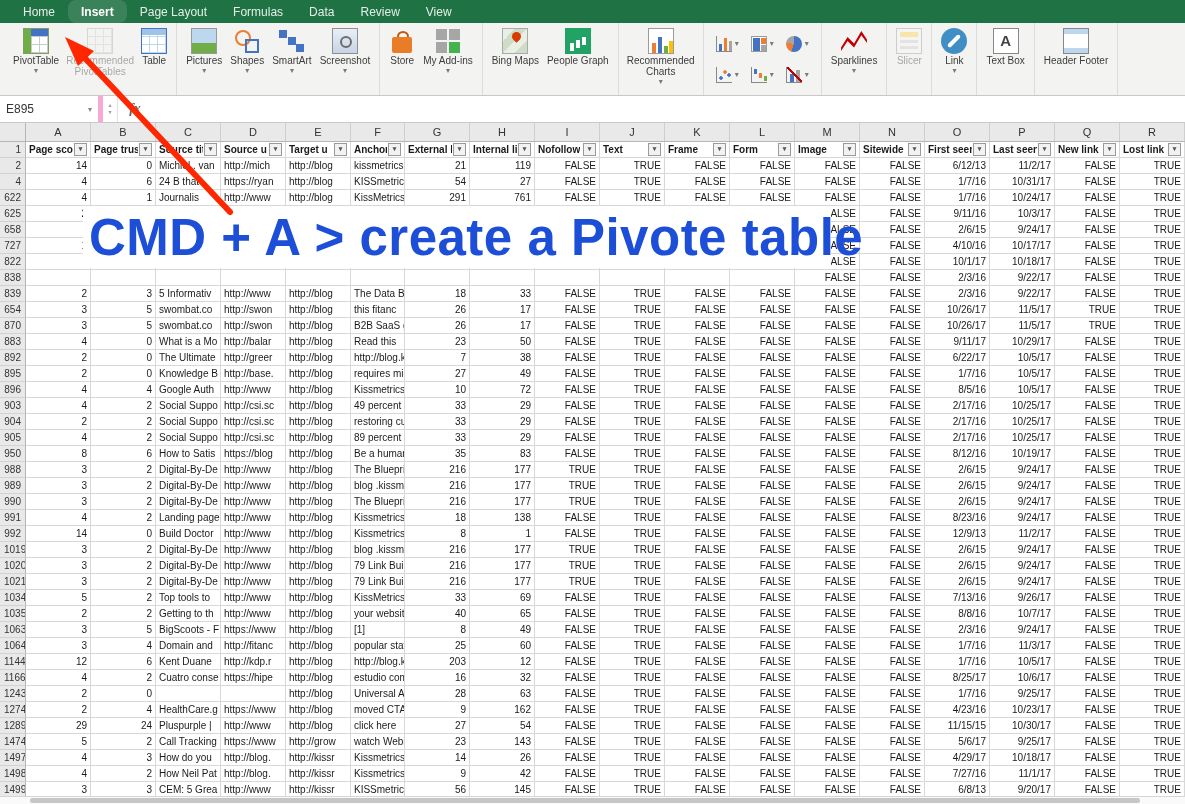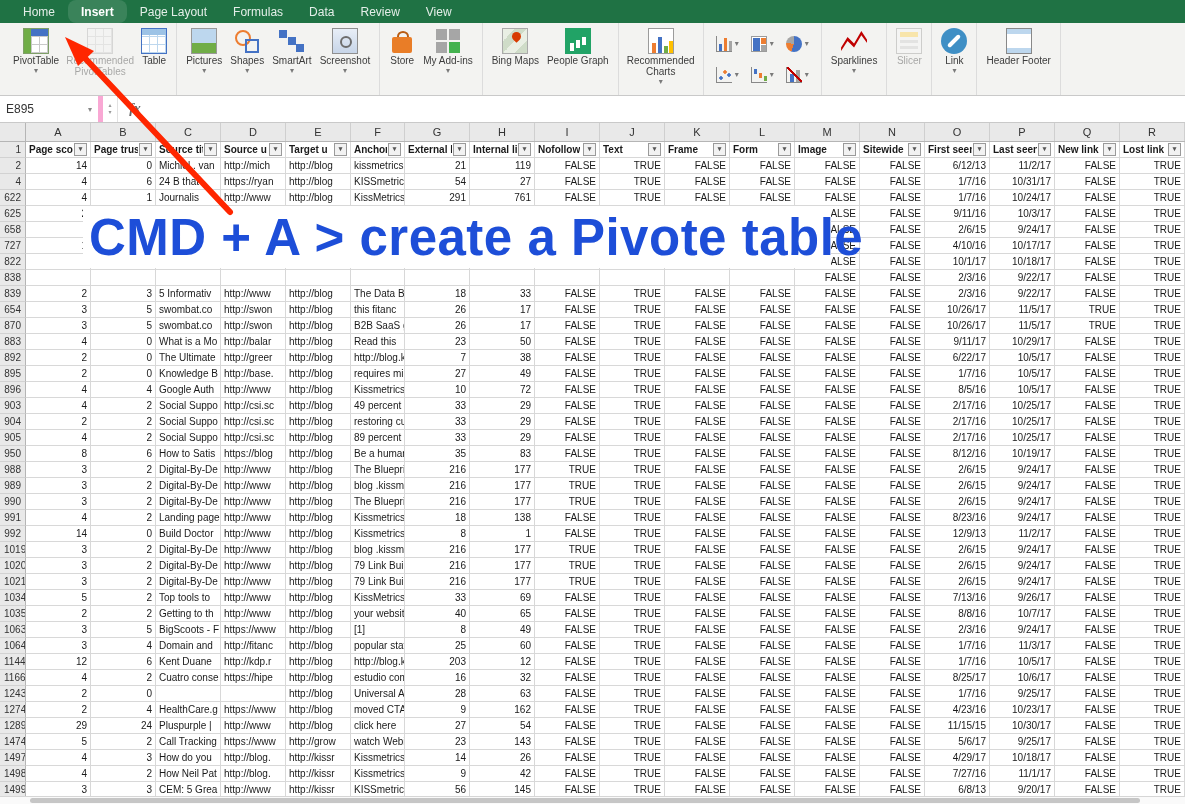--- a/index.html
+++ b/index.html
@@ -279,20 +279,28 @@
       <div class="rbtn">
         <div class="icon link-icon"></div>
         <div class="lbl">
           <span>Link</span>
           <span class="caret">▾</span>
         </div>
       </div>
     </div>
     <div class="rgroup">
       <div class="rbtn">
+        <div class="icon text-box-icon"></div>
+        <div class="lbl">
+          <span>Text Box</span>
+        </div>
+      </div>
+    </div>
+    <div class="rgroup">
+      <div class="rbtn">
         <div class="icon header-footer-icon"></div>
         <div class="lbl">
           <span>Header Footer</span>
         </div>
       </div>
     </div>
   </div>
 
 <div class="fbar">
   <div class="namebox">

